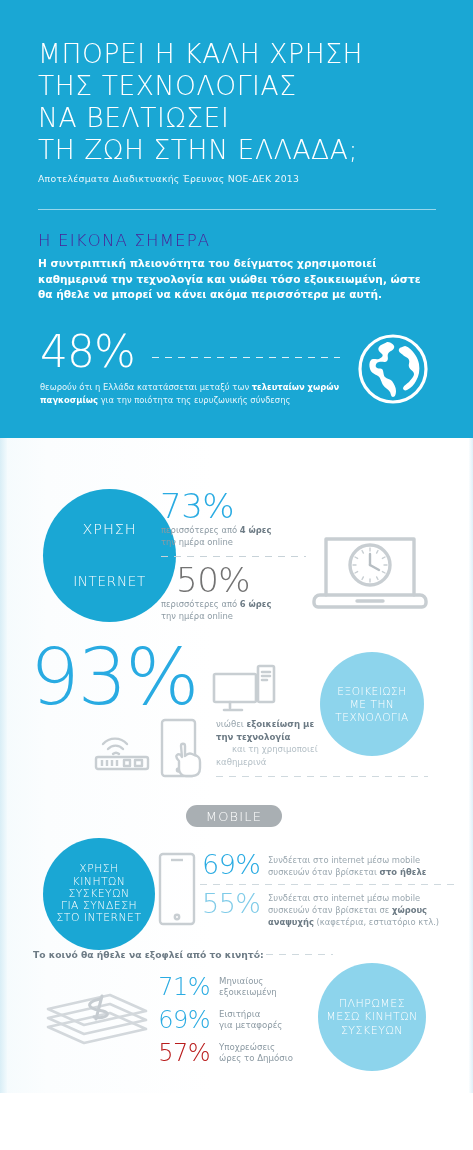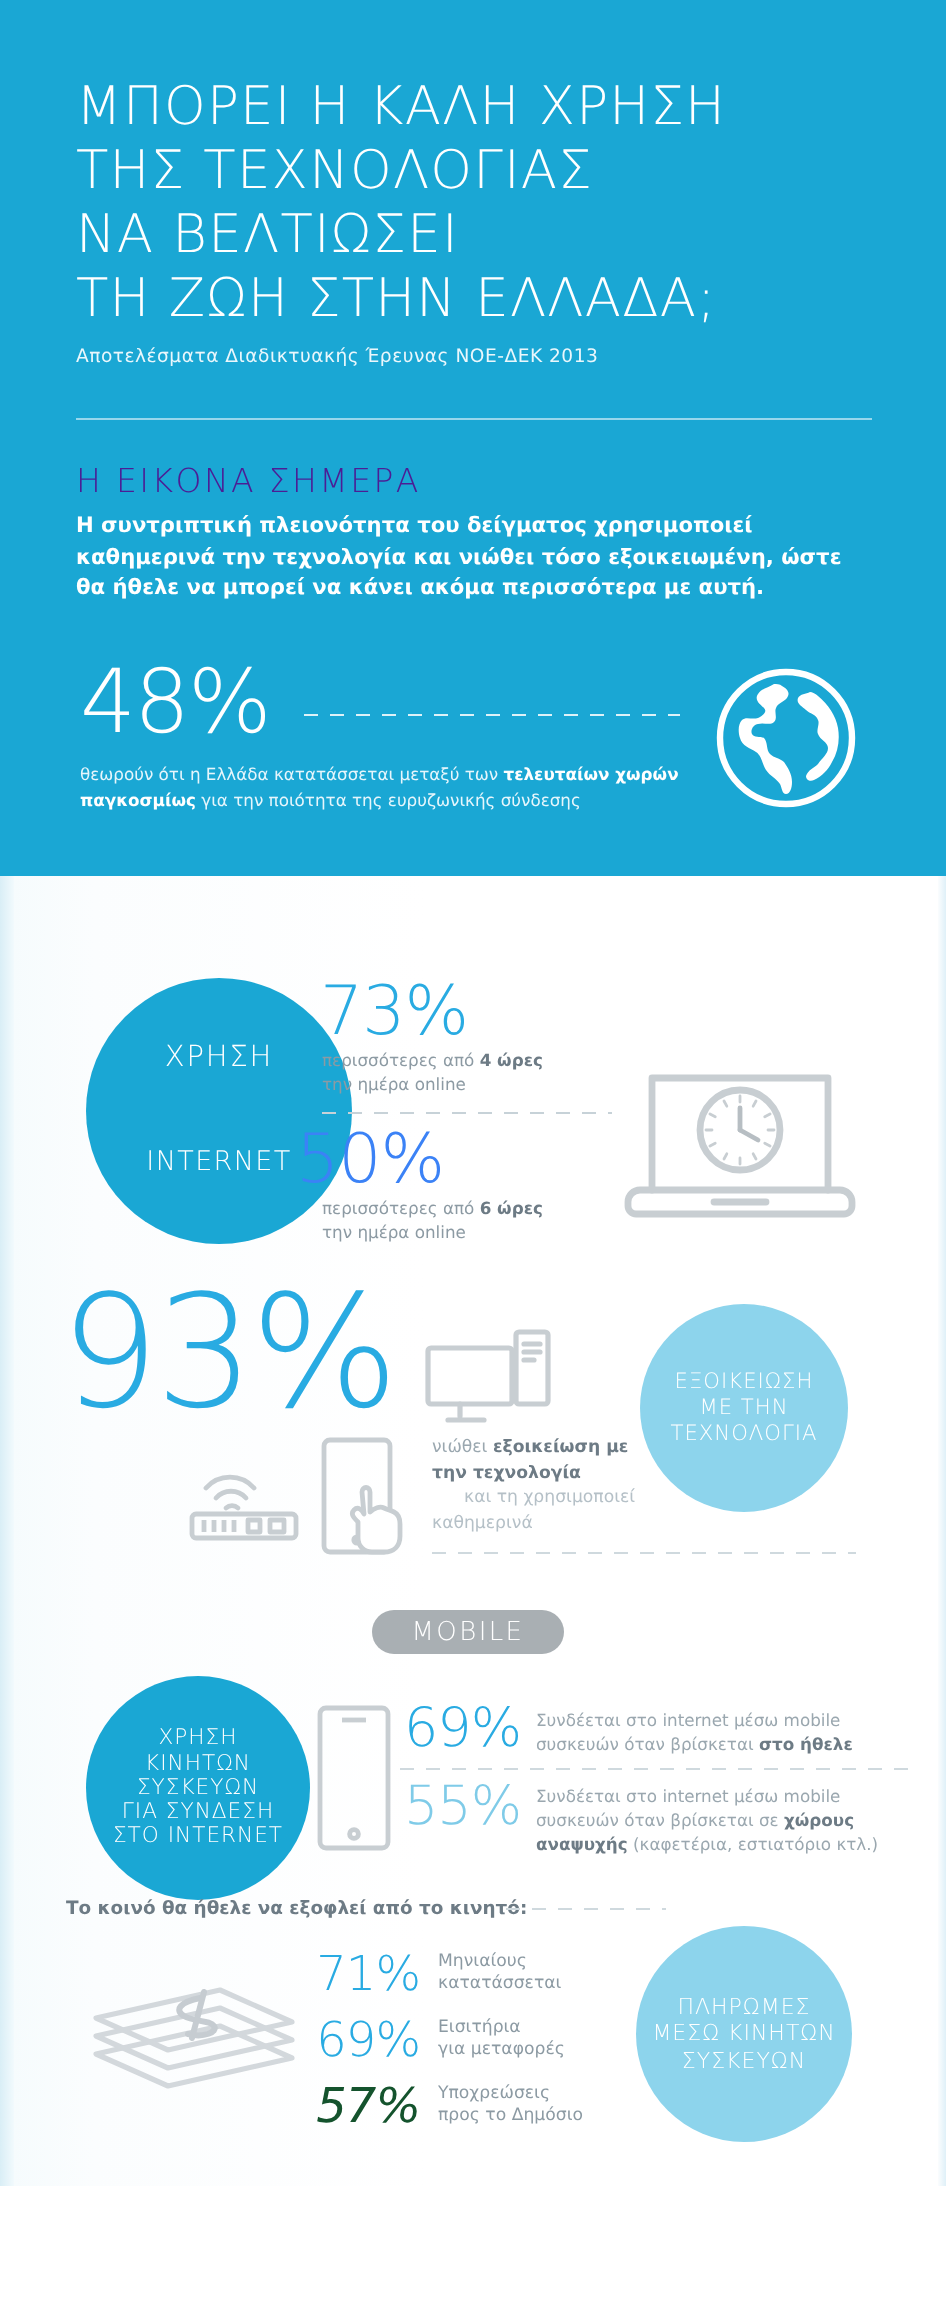--- a/index.html
+++ b/index.html
@@ -130,23 +130,23 @@
     position: absolute; left: 161px; top: 524px; width: 170px;
     font-size: 8.4px; line-height: 12px; color: #8c9aa3;
   }
   .cap73 b, .cap50 b { color:#6d7b85; font-weight:bold; }
   .dash-i {
     position:absolute; left:161px; top:556px; width:145px; height:1px;
     background: repeating-linear-gradient(to right,
       #c7d2d8 0px,#c7d2d8 7px, rgba(0,0,0,0) 7px, rgba(0,0,0,0) 13px);
   }
   .big50 {
-    position: absolute; left: 148px; top: 563px;
+    position: absolute; left: 176px; top: 563px;
     font-size: 34px; line-height: 34px; font-weight: 300;
-    color: #3b82f6; letter-spacing: -0.5px;
+    color: #737373; letter-spacing: -0.5px;
   }
   .cap50 {
     position: absolute; left: 161px; top: 598px; width: 170px;
     font-size: 8.4px; line-height: 12px; color: #8c9aa3;
   }
   .laptop { position: absolute; left: 310px; top: 525px; width: 120px; height: 85px; }
 
   
   .big93 {
     position: absolute; left: 30px; top: 638px;
@@ -219,21 +219,21 @@
   }
   .money { position:absolute; left: 42px; top: 985px; width: 110px; height: 66px; }
   .pay-row { position:absolute; display:flex; align-items:center; }
   .pay-pct { font-size: 24px; line-height:24px; font-weight:300; letter-spacing:-0.5px; width: 58px; text-align:right; }
   .pay-lbl { font-size: 8.6px; line-height:11.5px; color:#8c9aa3; margin-left:9px; }
   .r1 { left: 152px; top: 975px; }
   .r1 .pay-pct { color:#29ABE2; }
   .r2 { left: 152px; top: 1008px; }
   .r2 .pay-pct { color:#29ABE2; }
   .r3 { left: 152px; top: 1041px; }
-  .r3 .pay-pct { color:#14532d;font-style:italic; }
+  .r3 .pay-pct { color:#b91c1c; }
   .circ-pay { left: 318px; top: 963px; width: 108px; height: 108px; }
   .circ-pay .ctxt { font-size: 11px; line-height: 13.5px; letter-spacing: .5px; }
 
   
   .footer {
     position: absolute; left:0; top: 1093px; width: 473px; height: 57px;
     background: #ffffff;
   }
 </style>
 </head>
@@ -382,29 +382,29 @@
       <path d="M6 24 L42 40 L104 26 L68 10 Z"></path>
     </g>
     <g fill="none" stroke="#c6ccd1" stroke-width="3" stroke-linecap="round">
       <path d="M58 14 C48 16 45 20 50 23 C55 26 63 25 65 28 C67 31 60 34 52 32"></path>
       <path d="M60 11 L54 34"></path>
     </g>
   </svg>
 
   <div class="pay-row r1">
     <div class="pay-pct">71%</div>
-    <div class="pay-lbl"><span>Μηνιαίους</span><br><span>κατατάσσεται</span></div>
+    <div class="pay-lbl"><span>Μηνιαίους</span><br><span>εξοικειωμένη</span></div>
   </div>
   <div class="pay-row r2">
     <div class="pay-pct">69%</div>
     <div class="pay-lbl"><span>Εισιτήρια</span><br><span>για μεταφορές</span></div>
   </div>
   <div class="pay-row r3">
     <div class="pay-pct">57%</div>
-    <div class="pay-lbl"><span>Υποχρεώσεις</span><br><span>προς το Δημόσιο</span></div>
+    <div class="pay-lbl"><span>Υποχρεώσεις</span><br><span>ώρες το Δημόσιο</span></div>
   </div>
 
   <div class="circle c-light circ-pay">
     <div class="ctxt">
       <div>ΠΛΗΡΩΜΕΣ</div>
       <div>ΜΕΣΩ ΚΙΝΗΤΩΝ</div>
       <div>ΣΥΣΚΕΥΩΝ</div>
     </div>
   </div>
 

